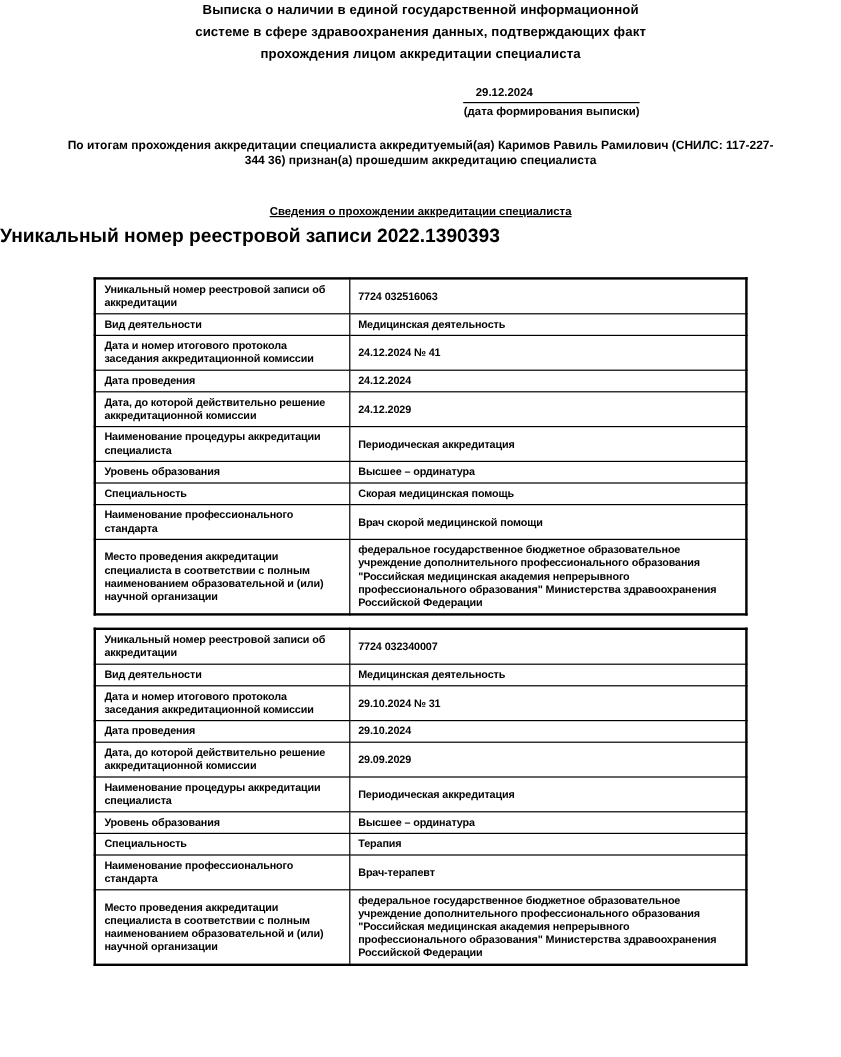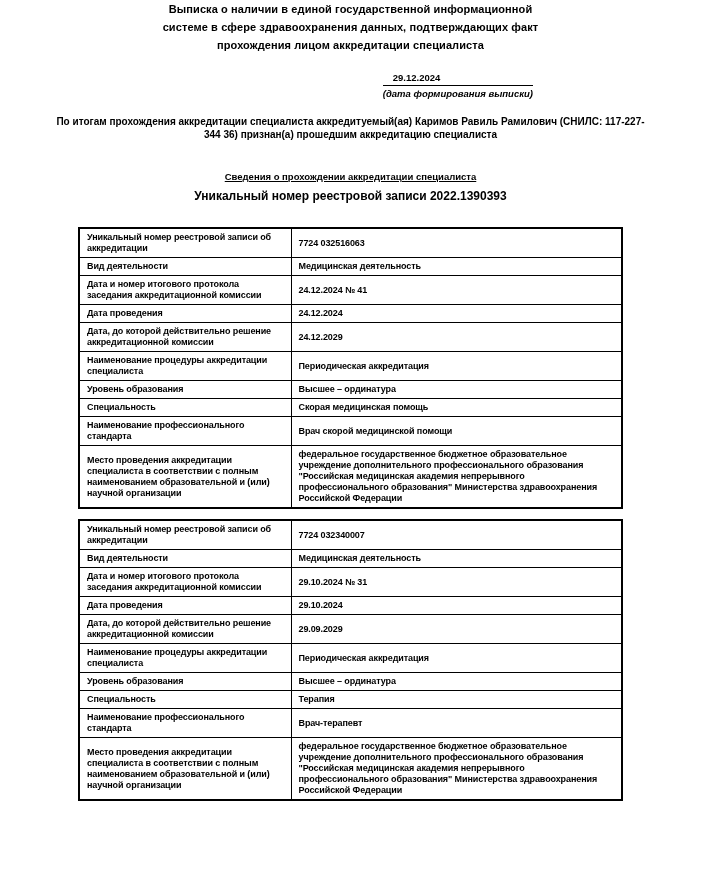--- a/index.html
+++ b/index.html
@@ -30,41 +30,41 @@
     margin: 18px 168px 0 auto;
     text-align: left;
     font-weight: bold;
     font-size: 9.5px;
   }
   .date-value {
     display: block;
     padding: 0 10px 2px;
     border-bottom: 1.5px solid #000;
   }
-  .date-caption { display: block; padding-top: 2px; white-space: nowrap; font-style: italic; }
+  .date-caption { display: block; padding-top: 2px; white-space: nowrap; }
   .statement {
     margin-top: 16px;
     text-align: center;
     font-weight: bold;
     font-size: 10px;
     line-height: 13px;
   }
   .statement .line { display: block; white-space: nowrap; }
   .section-heading {
     margin-top: 30px;
     text-align: center;
     font-weight: bold;
     font-size: 9.5px;
     text-decoration: underline;
   }
   .record-heading {
     margin-top: 7px;
-    text-align: center;
-    font-weight: bold;
-    font-size: 12px;
+    text-align: left;
+    font-weight: bold;
+    font-size: 16px;
   }
   table.record-table {
     width: 543px;
     margin: 24px auto 0;
     border-collapse: collapse;
     table-layout: fixed;
     border: 2px solid #000;
   }
   table.record-table + table.record-table { margin-top: 10px; }
   table.record-table td {

